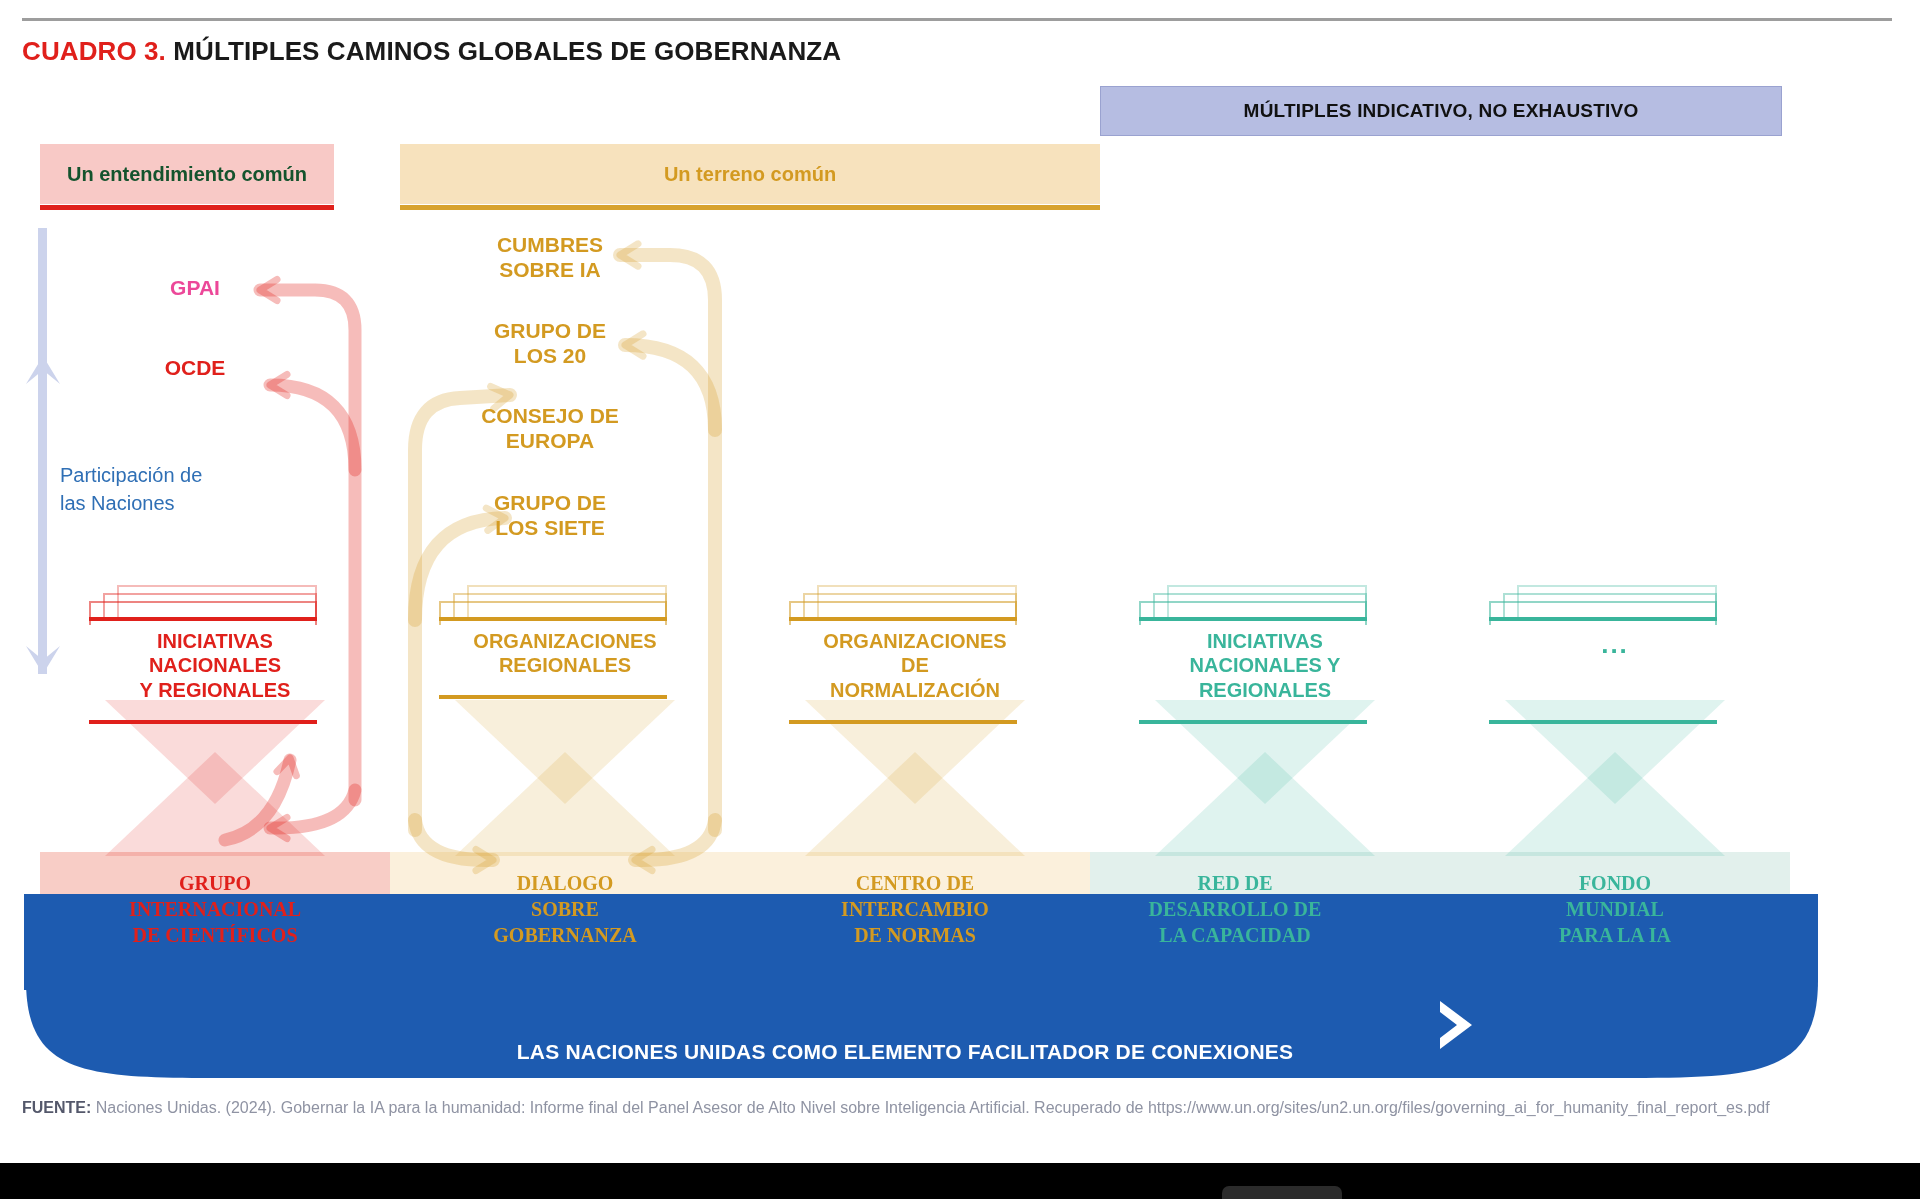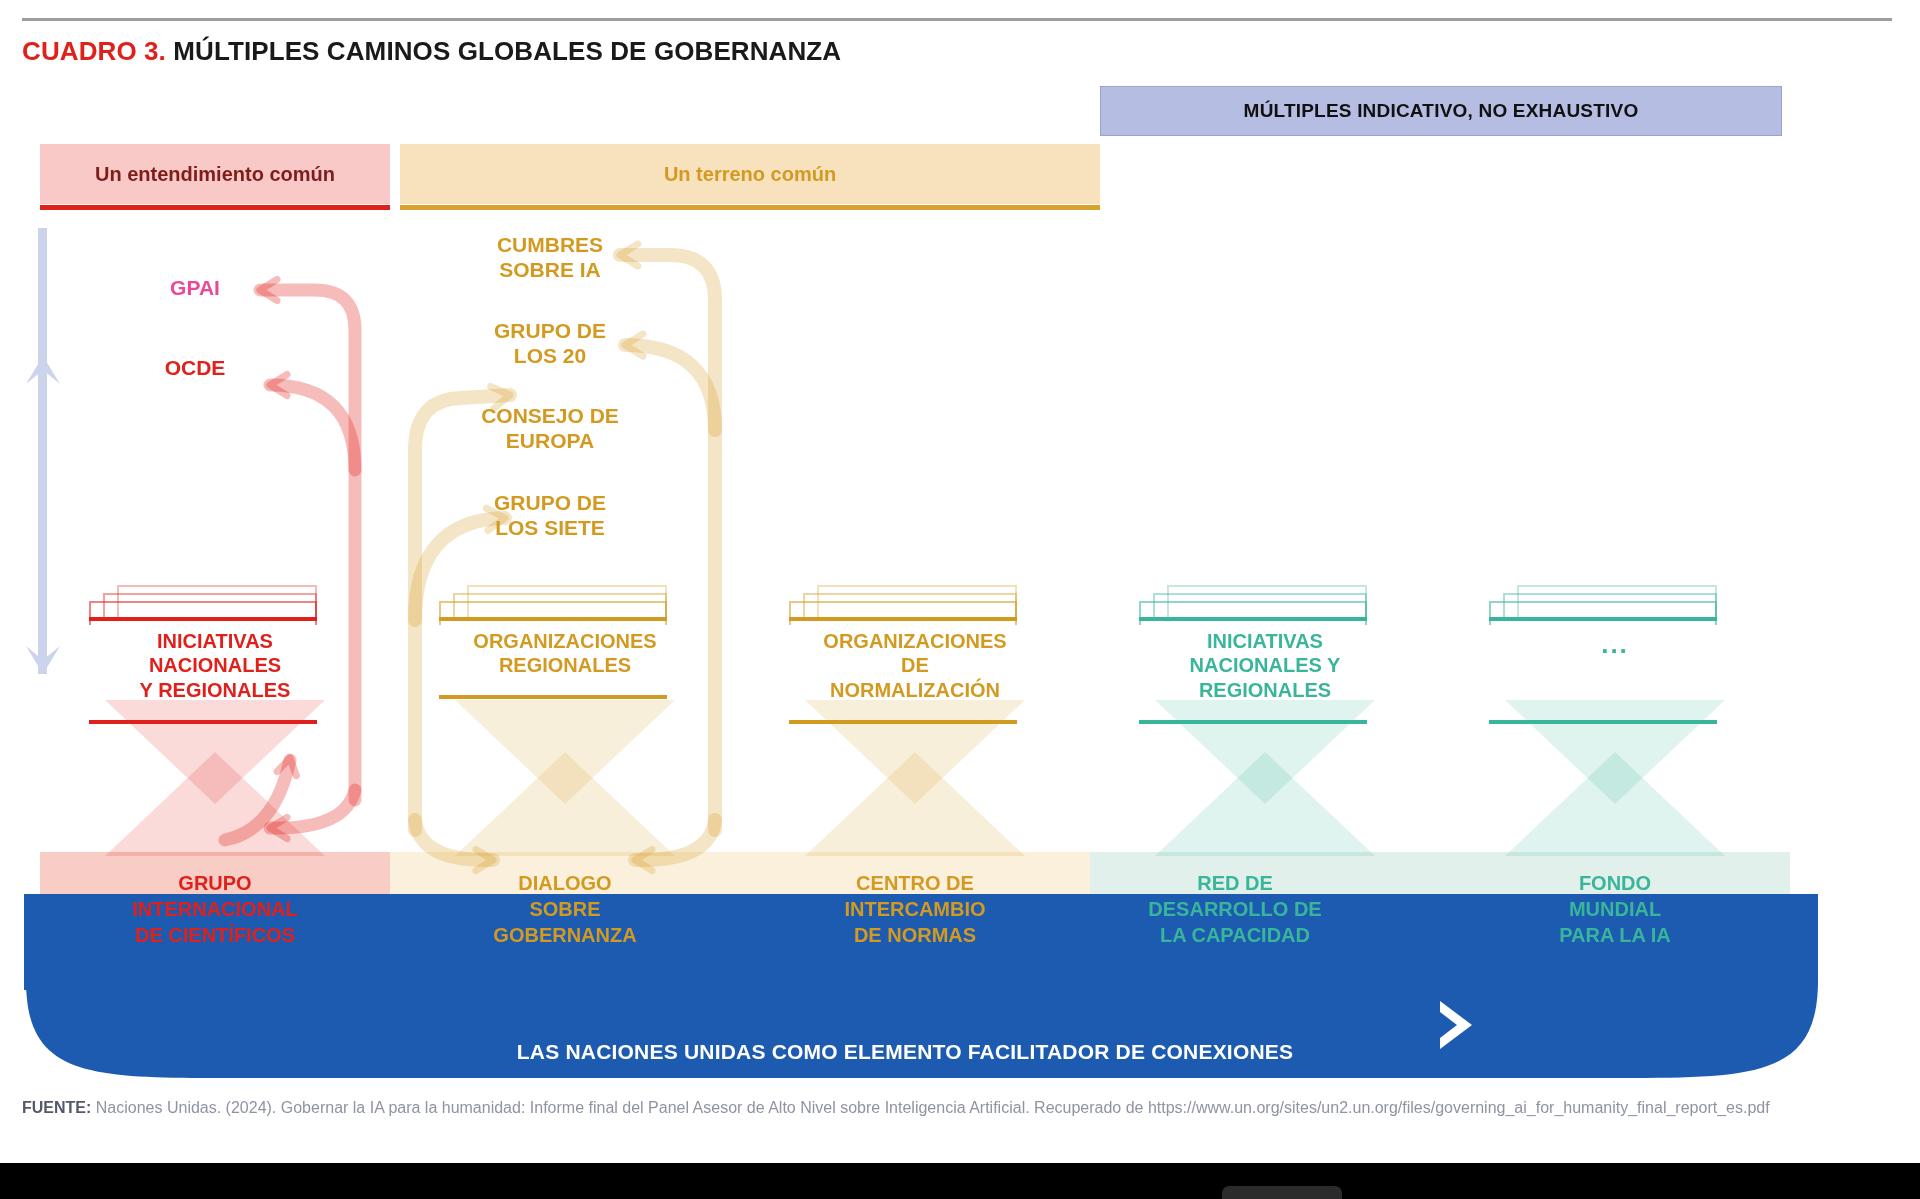--- a/index.html
+++ b/index.html
@@ -36,21 +36,21 @@
 
   
   .col-head{
     position:absolute;top:144px;height:60px;
     display:flex;align-items:center;justify-content:center;
     font-size:20px;font-weight:bold;
   }
   .col-head .bar{
     position:absolute;left:0;bottom:-6px;height:5px;width:100%;
   }
-  #head-0{left:40px;width:350px;background:#f8c9c6;color:#7f1d1d;}
+  #head-0{left:40px;width:294px;background:#f8c9c6;color:#14532d;}
   #head-0 .bar{background:#e0201b;}
   #head-1{left:400px;width:700px;background:#f7e2bd;color:#d39a21;}
   #head-1 .bar{background:#d8a22d;}
   #head-2{left:1100px;width:680px;background:#d7ece5;color:#39b59b;}
   #head-2 .bar{background:#3fb89c;}
 
   
   .axis-line{
     position:absolute;left:38px;top:228px;width:9px;height:446px;
     background:#ccd3ec;
@@ -77,21 +77,21 @@
 
   
   .item-label{
     position:absolute;text-align:center;font-size:21px;font-weight:bold;
     line-height:1.2;
   }
 
   
   .bot-label{
     position:absolute;top:870px;width:350px;text-align:center;
-    font-size:20px;font-weight:bold;line-height:1.3;
+    font-size:20px;font-weight:bold;line-height:1.3;font-family:Liberation Serif, serif;
   }
 
   .boat-text{
     position:absolute;left:455px;top:1008px;width:900px;
     text-align:center;font-size:21px;font-weight:bold;color:#ffffff;
     letter-spacing:.2px;
     margin-top:32px;
   }
   .boat-chev{position:absolute;left:1434px;top:998px;width:44px;height:54px;}
 
@@ -135,20 +135,22 @@
   <div class="axis-arrow" id="axis-up" style="z-index: 5; position: absolute;">
     <svg width="38" height="34" viewBox="0 0 38 34">
         <path d="M19 2 L36 30 L19 16 L2 30 Z" fill="#ccd3ec"></path>
       </svg>
   </div>
   <div class="axis-arrow" id="axis-down" style="z-index: 5; position: absolute;">
     <svg width="38" height="34" viewBox="0 0 38 34">
         <path d="M19 32 L2 4 L19 18 L36 4 Z" fill="#ccd3ec"></path>
       </svg>
   </div>
+  <div class="axis-label" style="white-space: pre-line; z-index: 5; position: absolute;">Participación de
+las Naciones</div>
 
   <svg id="art" width="1920" height="1199" style="position: absolute; left: 0px; top: 0px; pointer-events: none; z-index: 2;">
       <rect x="40" y="852" width="350" height="126" fill="#f8cdc6"></rect>
       <rect x="40" y="978" width="350" height="17" fill="#ed1c24"></rect>
       <rect x="390" y="852" width="350" height="126" fill="#fbf0dc"></rect>
       <rect x="390" y="978" width="350" height="17" fill="#d69a22"></rect>
       <rect x="740" y="852" width="350" height="126" fill="#fbf0dc"></rect>
       <rect x="740" y="978" width="350" height="17" fill="#d69a22"></rect>
       <rect x="1090" y="852" width="350" height="126" fill="#e2f0ec"></rect>
       <rect x="1090" y="978" width="350" height="17" fill="#45b79c"></rect>

